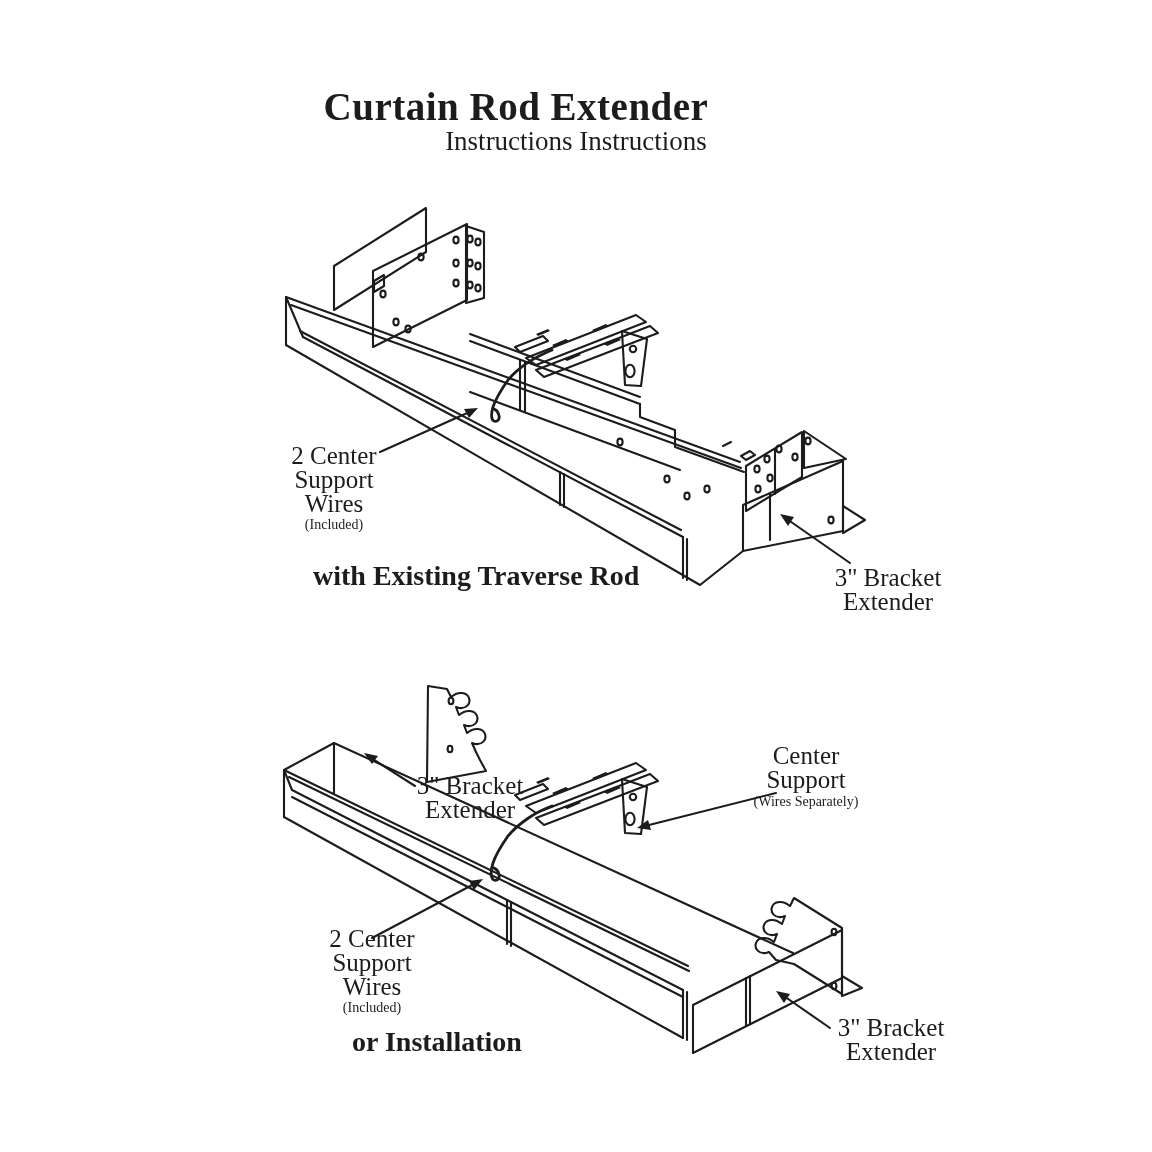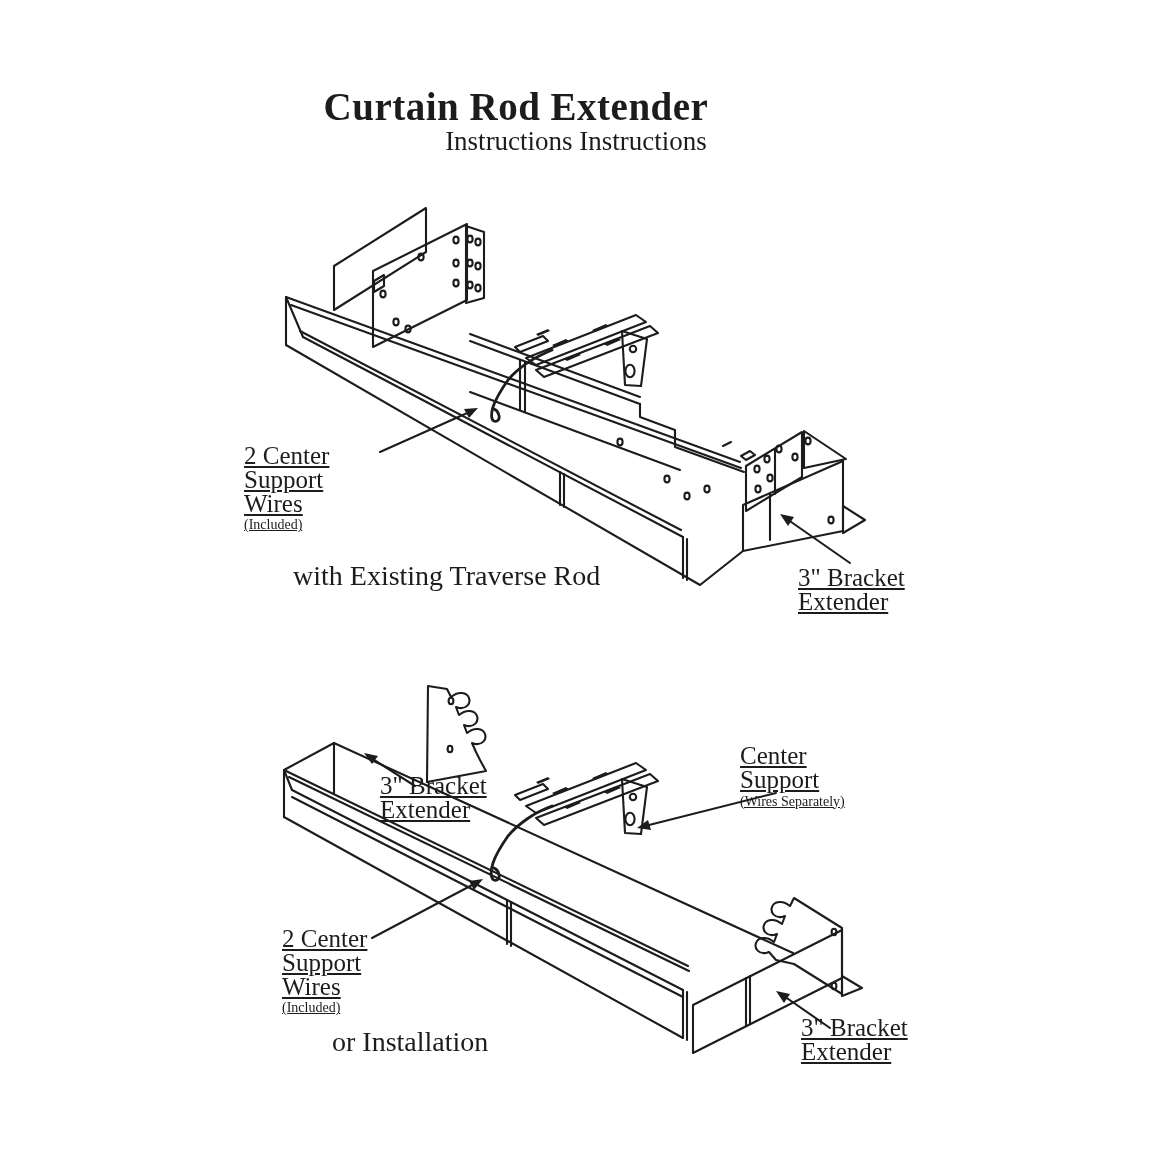--- a/index.html
+++ b/index.html
@@ -2,24 +2,24 @@
 <html><head>
 <meta charset="utf-8">
 <style>
   html,body{margin:0;padding:0;background:#fff;}
   #page{position:relative;width:1152px;height:1152px;background:#ffffff;overflow:hidden;
         font-family:"Liberation Serif",serif;color:#1c1c1c;}
   #art{position:absolute;left:0;top:0;}
   .txt{position:absolute;color:#1c1c1c;}
   .title{width:1032px;text-align:center;font-size:39px;font-weight:bold;letter-spacing:.5px;}
   .subtitle{width:1152px;text-align:center;font-size:27px;}
-  .lbl{font-size:25px;line-height:.95;text-decoration:underline;}
+  .lbl{text-align:center;font-size:25px;line-height:.95;}
   .lbl .note{font-size:14px;display:block;margin-top:3px;}
   .lbl span{display:block;}
-  .cap{font-size:28px;font-weight:normal;white-space:nowrap;}
+  .cap{font-size:28px;font-weight:bold;white-space:nowrap;margin-left:20px;}
   svg *{vector-effect:non-scaling-stroke;}
 </style>
 </head>
 <body>
 
 <div id="page">
 
 <svg id="art" width="1152" height="1152" viewBox="0 0 1152 1152" fill="none" stroke="#1c1c1c" stroke-width="2.1" stroke-linecap="round" stroke-linejoin="round">
 
   <g>
@@ -214,21 +214,21 @@
 <div class="txt cap" style="left:293px;top:560px;">with Existing Traverse Rod</div>
 <div class="txt lbl" style="left:798px;top:566px;width:180px;">
   <span>3" Bracket</span>
   <span>Extender</span>
 </div>
 
 <div class="txt lbl" style="left:380px;top:774px;width:180px;">
   <span>3" Bracket</span>
   <span>Extender</span>
 </div>
-<div class="txt lbl" style="left:740px;top:744px;width:200px;">
+<div class="txt lbl" style="left:706px;top:744px;width:200px;">
   <span>Center</span>
   <span>Support</span>
   <span class="note">(Wires Separately)</span>
 </div>
 <div class="txt lbl" style="left:282px;top:927px;width:180px;">
   <span>2 Center</span>
   <span>Support</span>
   <span>Wires</span>
   <span class="note">(Included)</span>
 </div>

